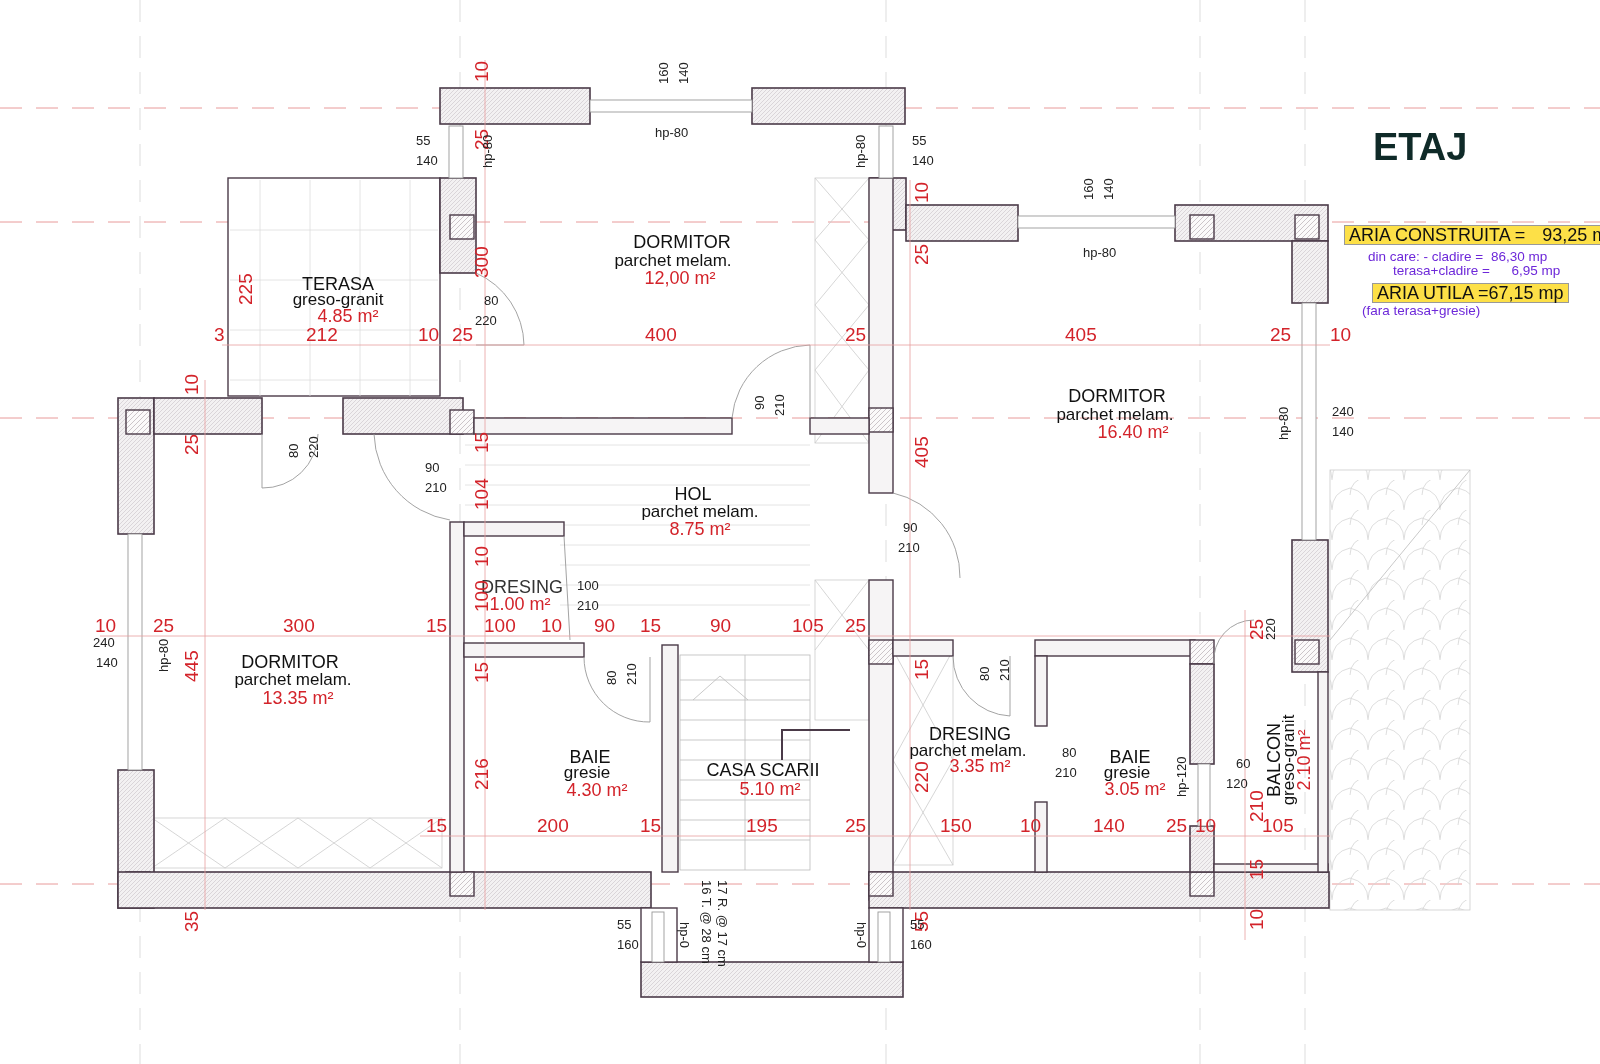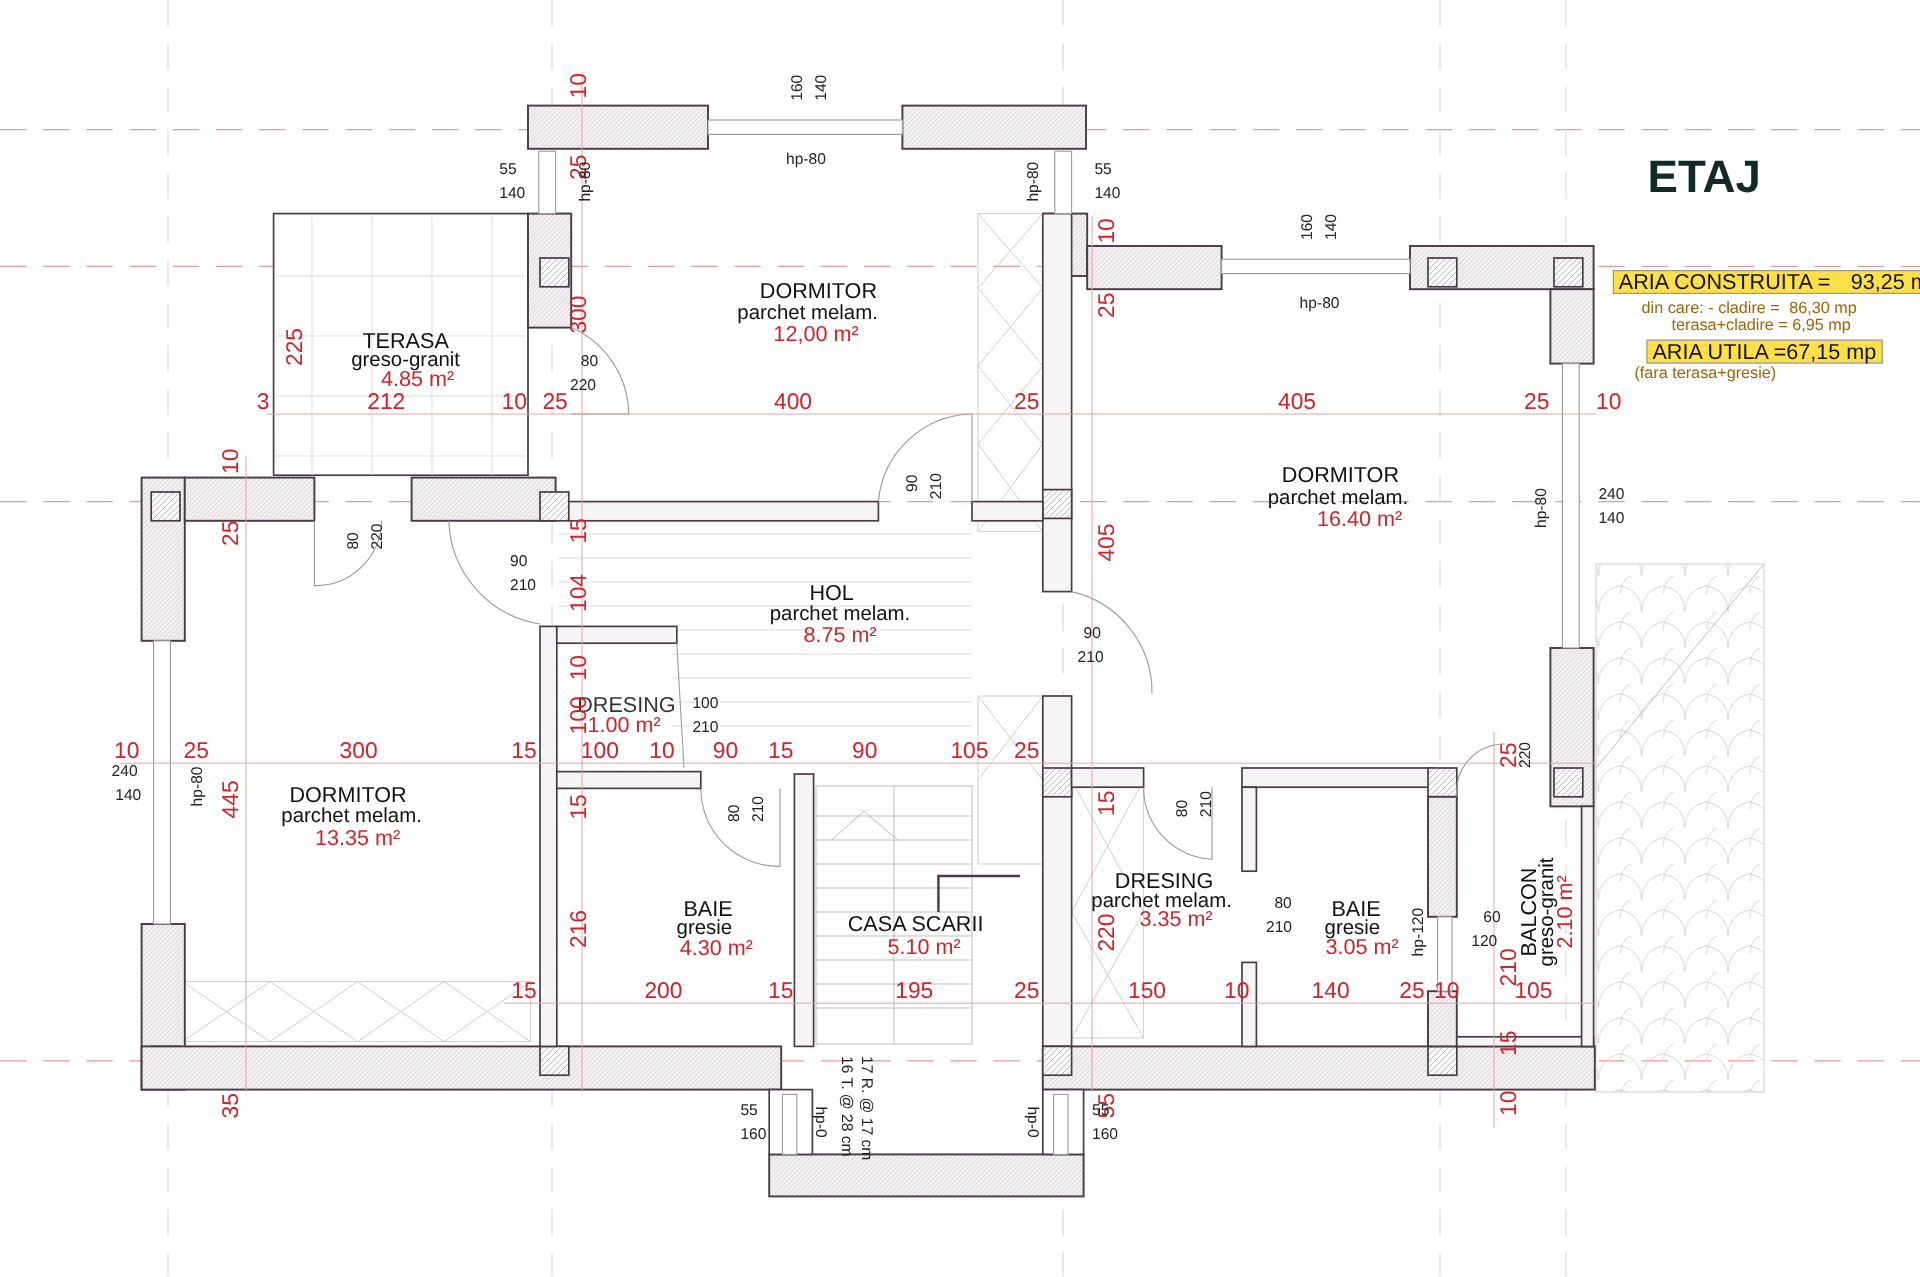--- a/index.html
+++ b/index.html
@@ -16,21 +16,21 @@
   .door{stroke:#999;stroke-width:0.9;fill:none;}
   .win{fill:#fff;stroke:#999;stroke-width:0.9;}
   .cross{stroke:#ccc;stroke-width:0.8;fill:none;}
   .room-name{font-size:18px;fill:#111;text-anchor:middle;}
   .room-floor{font-size:17px;fill:#111;text-anchor:middle;}
   .room-area{font-size:18px;fill:#d3232a;text-anchor:middle;}
   .dimtxt{font-size:19px;fill:#d3232a;}
   .smalltxt{font-size:13px;fill:#222;}
   .title{font-size:38px;font-weight:bold;fill:#0f2a28;}
   .legend-box{position:absolute;border:1px solid #999;background:#fde047;font-size:18px;color:#111;padding:0 4px;white-space:nowrap;}
-  .legend-line{position:absolute;font-size:13.5px;color:#a16207;white-space:nowrap;line-height:14px;}
+  .legend-line{position:absolute;font-size:13.5px;color:#6d28d9;white-space:nowrap;line-height:14px;}
 </style>
 </head>
 <body>
 
 <svg width="1600" height="1064" viewBox="0 0 1600 1064">
   <defs>
     <pattern id="hatch" width="4" height="4" patternUnits="userSpaceOnUse">
       <rect width="4" height="4" fill="#f3f1f2"></rect>
       <path d="M0 4 L4 0" stroke="#c9c2c7" stroke-width="0.6"></path>
     </pattern>
@@ -392,18 +392,18 @@
 <div class="legend-box" style="left:1344px;top:225px;height:18px;line-height:18px;">
   <span>ARIA CONSTRUITA =</span>
   <span style="margin-left:12px">93,25 mp</span>
 </div>
 <div class="legend-line" style="left:1368px;top:250px;">
   <span>din care:  - cladire  =</span>
   <span style="margin-left:4px">86,30 mp</span>
 </div>
 <div class="legend-line" style="left:1393px;top:264px;">
   <span>terasa+cladire  =</span>
-  <span style="">6,95 mp</span>
+  <span style="margin-left:18px">6,95 mp</span>
 </div>
 <div class="legend-box" style="left:1372px;top:283px;height:18px;line-height:18px;">
   <span>ARIA UTILA =67,15 mp</span>
 </div>
 <div class="legend-line" style="left:1362px;top:304px;">(fara terasa+gresie)</div>
 
 </body></html>

